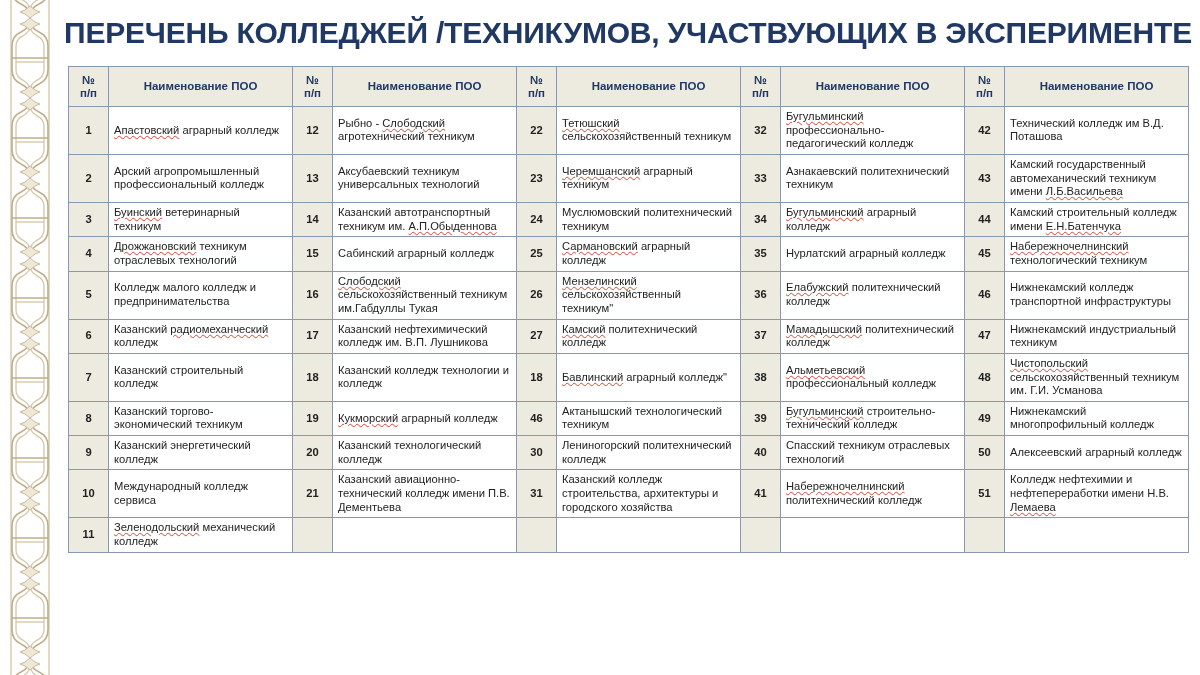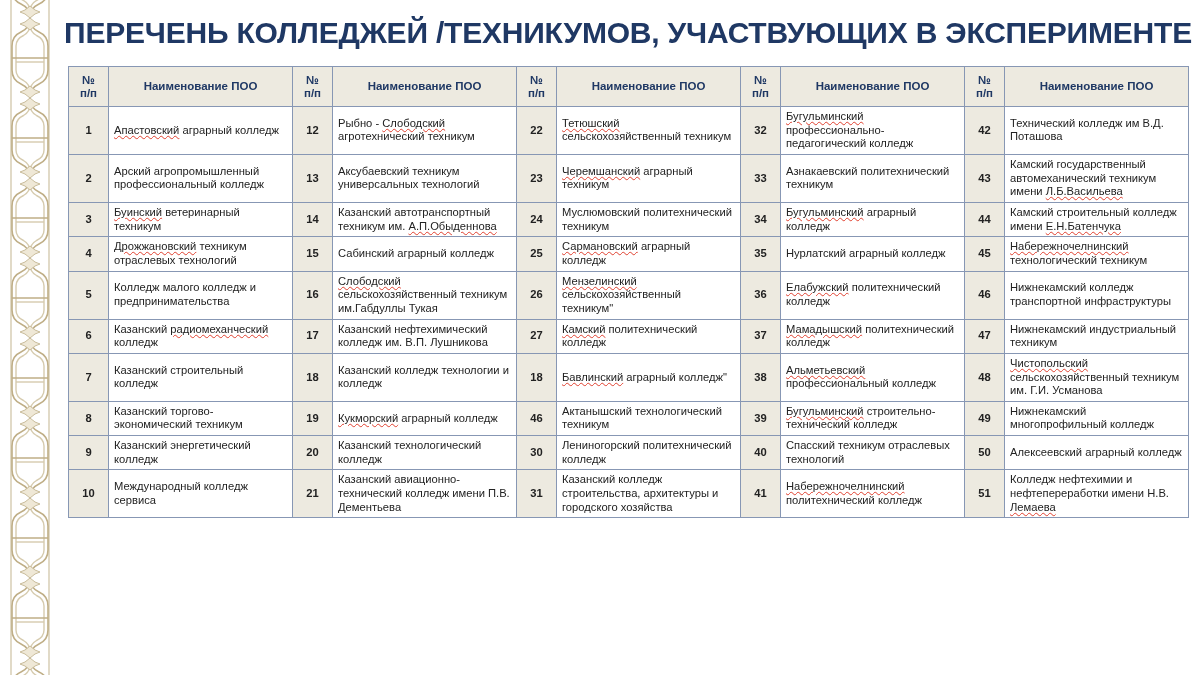--- a/index.html
+++ b/index.html
@@ -280,15 +280,27 @@
           <td class="cell-name">Международный колледж сервиса</td>
           <td class="cell-num">21</td>
           <td class="cell-name">Казанский авиационно-технический колледж имени П.В. Дементьева</td>
           <td class="cell-num">31</td>
           <td class="cell-name">Казанский колледж строительства, архитектуры и городского хозяйства</td>
           <td class="cell-num">41</td>
           <td class="cell-name"><span class="sp">Набережночелнинский</span> политехнический колледж</td>
           <td class="cell-num">51</td>
           <td class="cell-name">Колледж нефтехимии и нефтепереработки имени Н.В. <span class="sp">Лемаева</span></td>
         </tr>
+        <tr>
+          <td class="cell-num">11</td>
+          <td class="cell-name"><span class="sp">Зеленодольский</span> механический колледж</td>
+          <td class="cell-num cell-empty-num"></td>
+          <td class="cell-name cell-empty-name"></td>
+          <td class="cell-num cell-empty-num"></td>
+          <td class="cell-name cell-empty-name"></td>
+          <td class="cell-num cell-empty-num"></td>
+          <td class="cell-name cell-empty-name"></td>
+          <td class="cell-num cell-empty-num"></td>
+          <td class="cell-name cell-empty-name"></td>
+        </tr>
       </tbody>
   </table>
 </div>
 
 </body></html>

